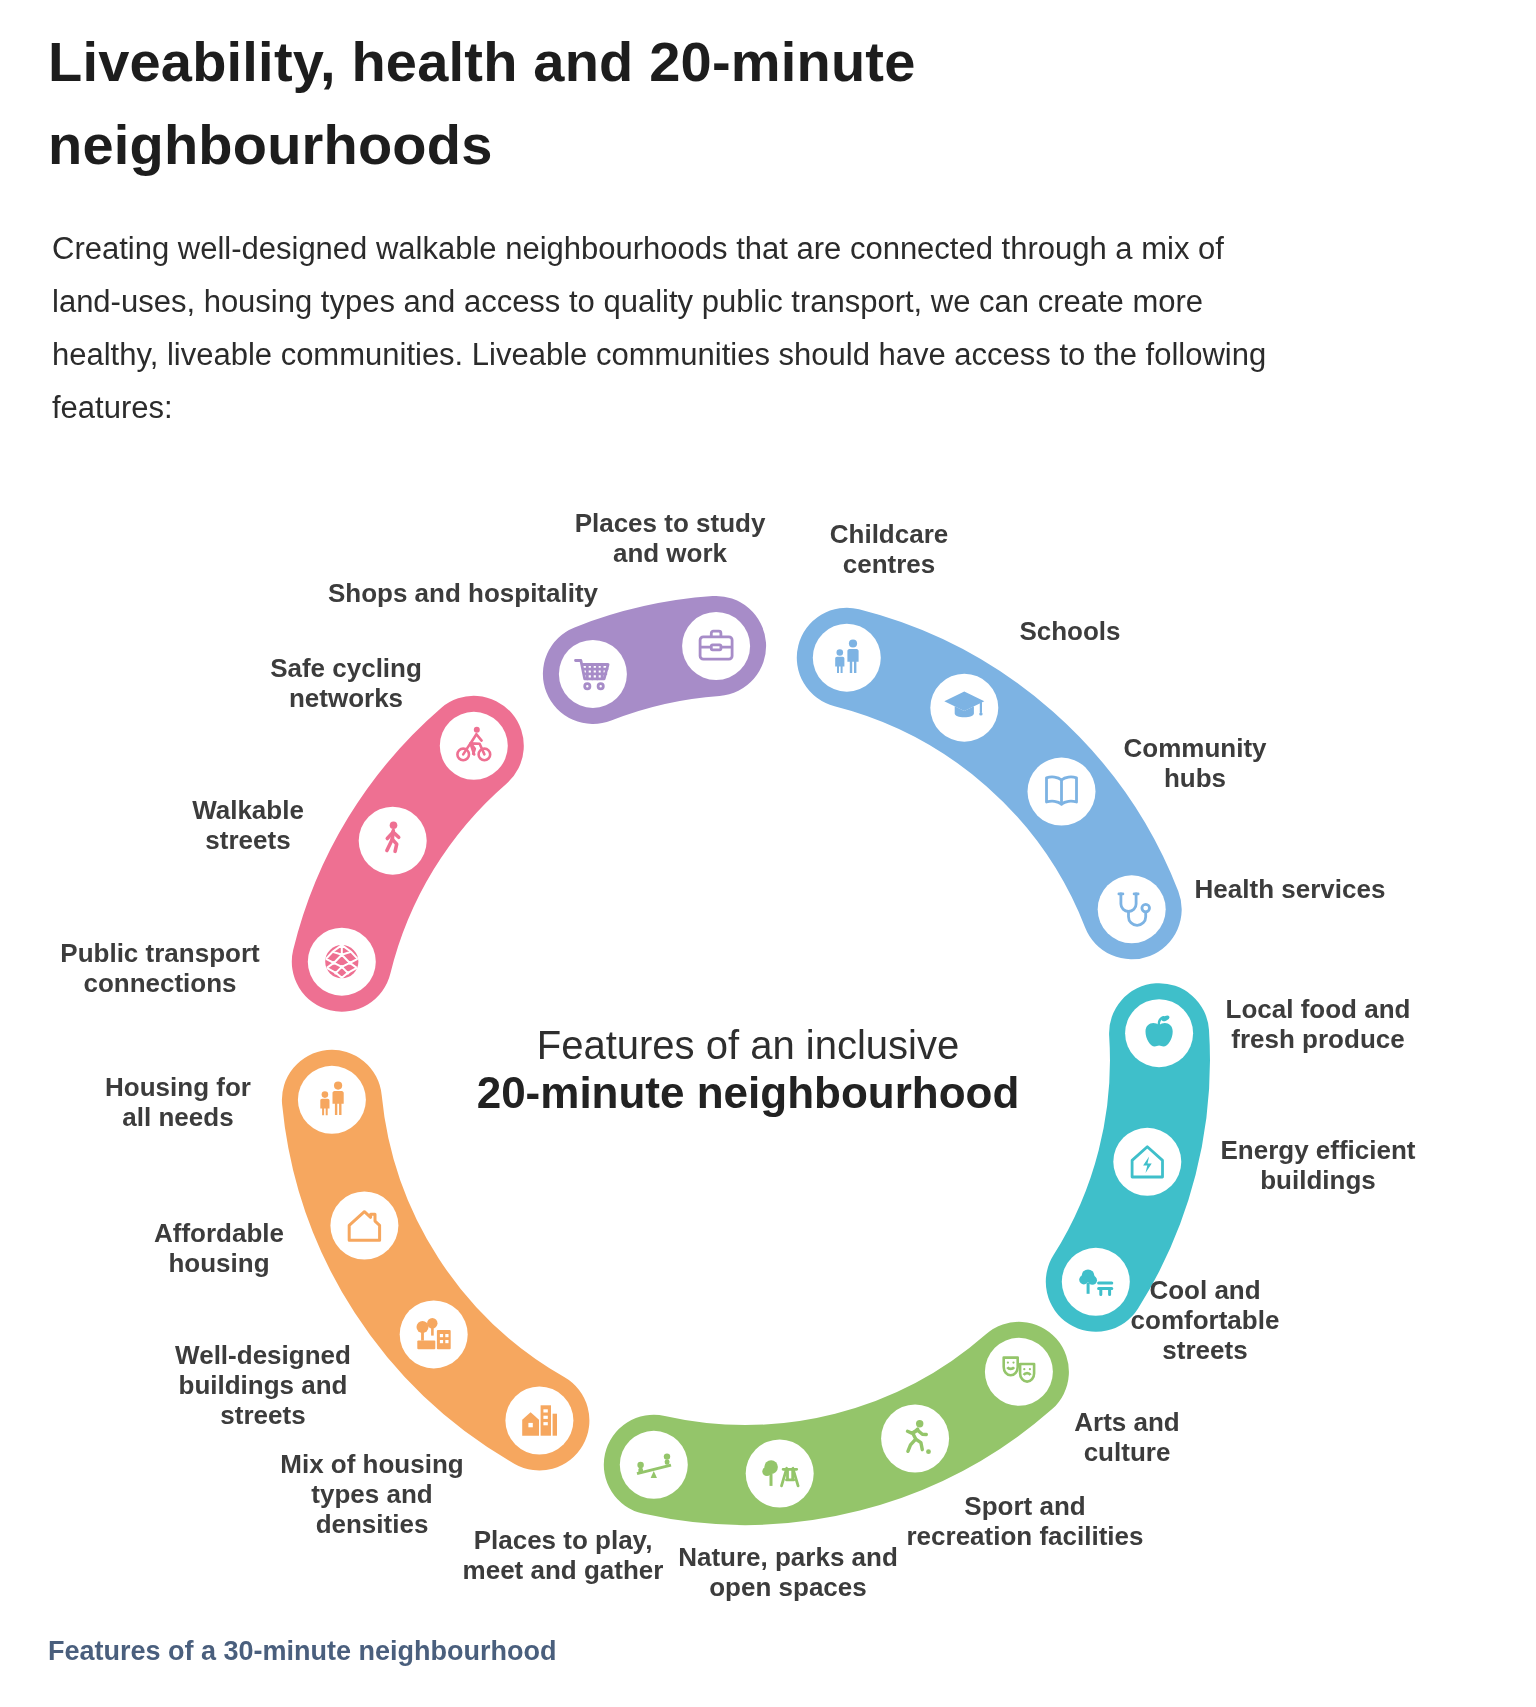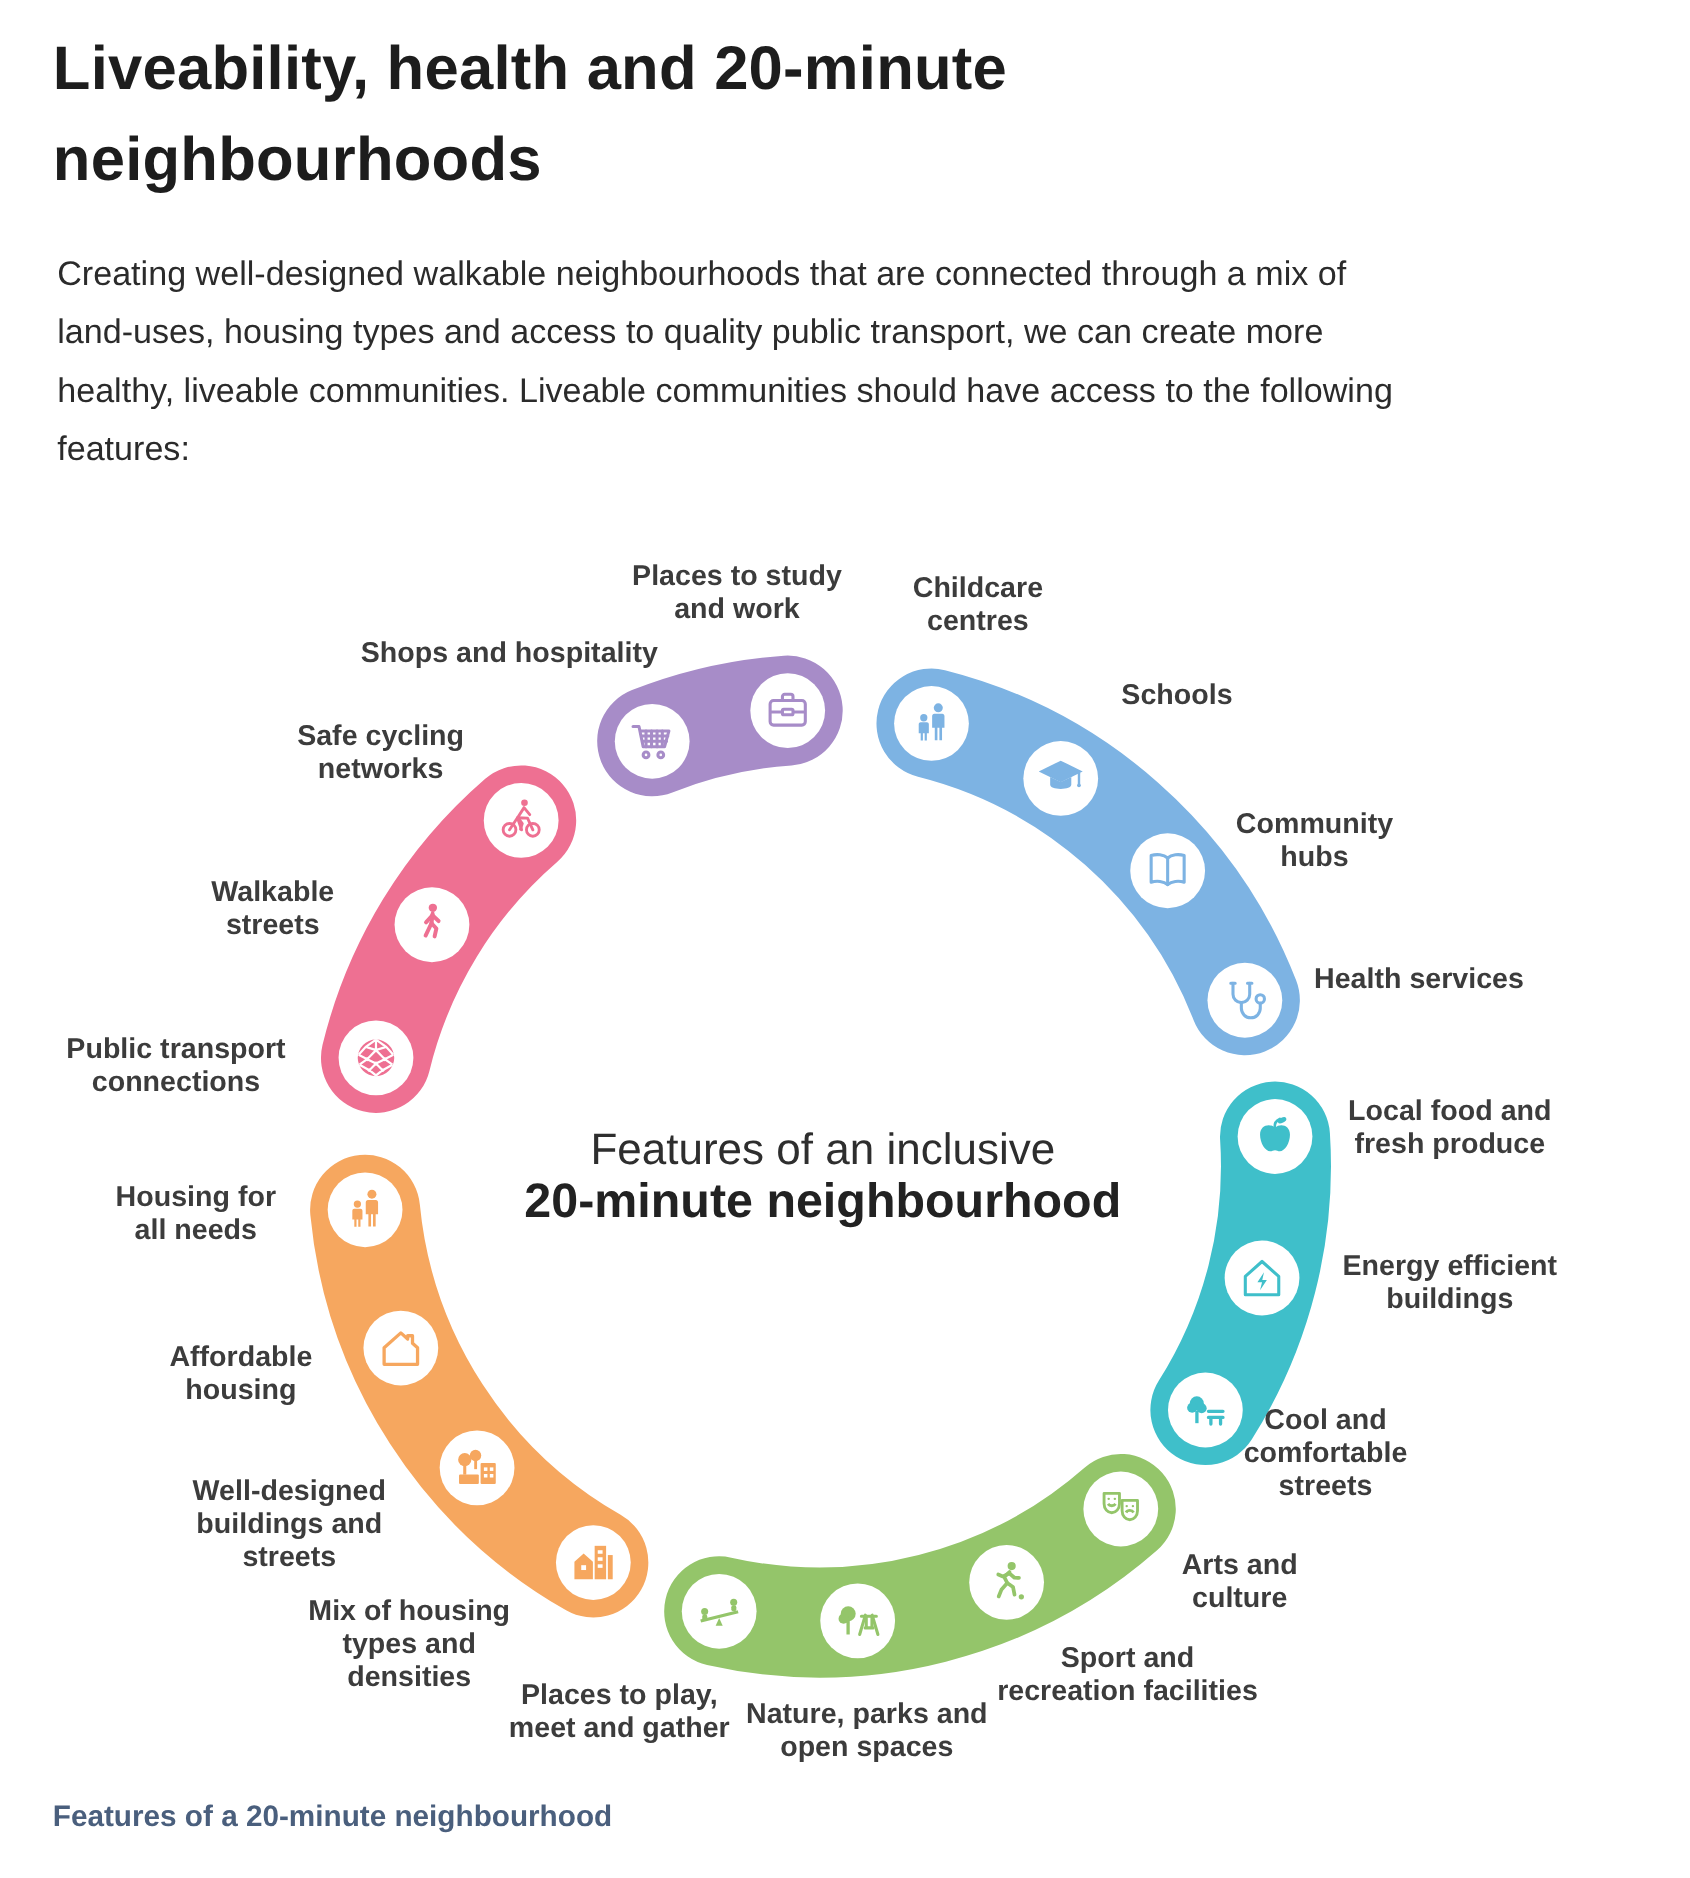--- a/index.html
+++ b/index.html
@@ -279,14 +279,14 @@
       <text x="160" y="953" text-anchor="middle" dominant-baseline="central" fill="#3c3c3c" font-size="26" font-weight="600">Public transport</text>
       <text x="160" y="983" text-anchor="middle" dominant-baseline="central" fill="#3c3c3c" font-size="26" font-weight="600">connections</text>
       <text x="248" y="810" text-anchor="middle" dominant-baseline="central" fill="#3c3c3c" font-size="26" font-weight="600">Walkable</text>
       <text x="248" y="840" text-anchor="middle" dominant-baseline="central" fill="#3c3c3c" font-size="26" font-weight="600">streets</text>
       <text x="346" y="668" text-anchor="middle" dominant-baseline="central" fill="#3c3c3c" font-size="26" font-weight="600">Safe cycling</text>
       <text x="346" y="698" text-anchor="middle" dominant-baseline="central" fill="#3c3c3c" font-size="26" font-weight="600">networks</text>
       <text x="748" y="1045" text-anchor="middle" dominant-baseline="central" fill="#2e2e2e" font-size="40" font-weight="400">Features of an inclusive</text>
       <text x="748" y="1092" text-anchor="middle" dominant-baseline="central" fill="#222222" font-size="44" font-weight="700">20-minute neighbourhood</text>
     </svg>
 
-  <p class="figure-caption">Features of a 20-minute neighbourhood</p>
+  <p class="figure-caption">Features of a 30-minute neighbourhood</p>
 </div>
 
 </body></html>

